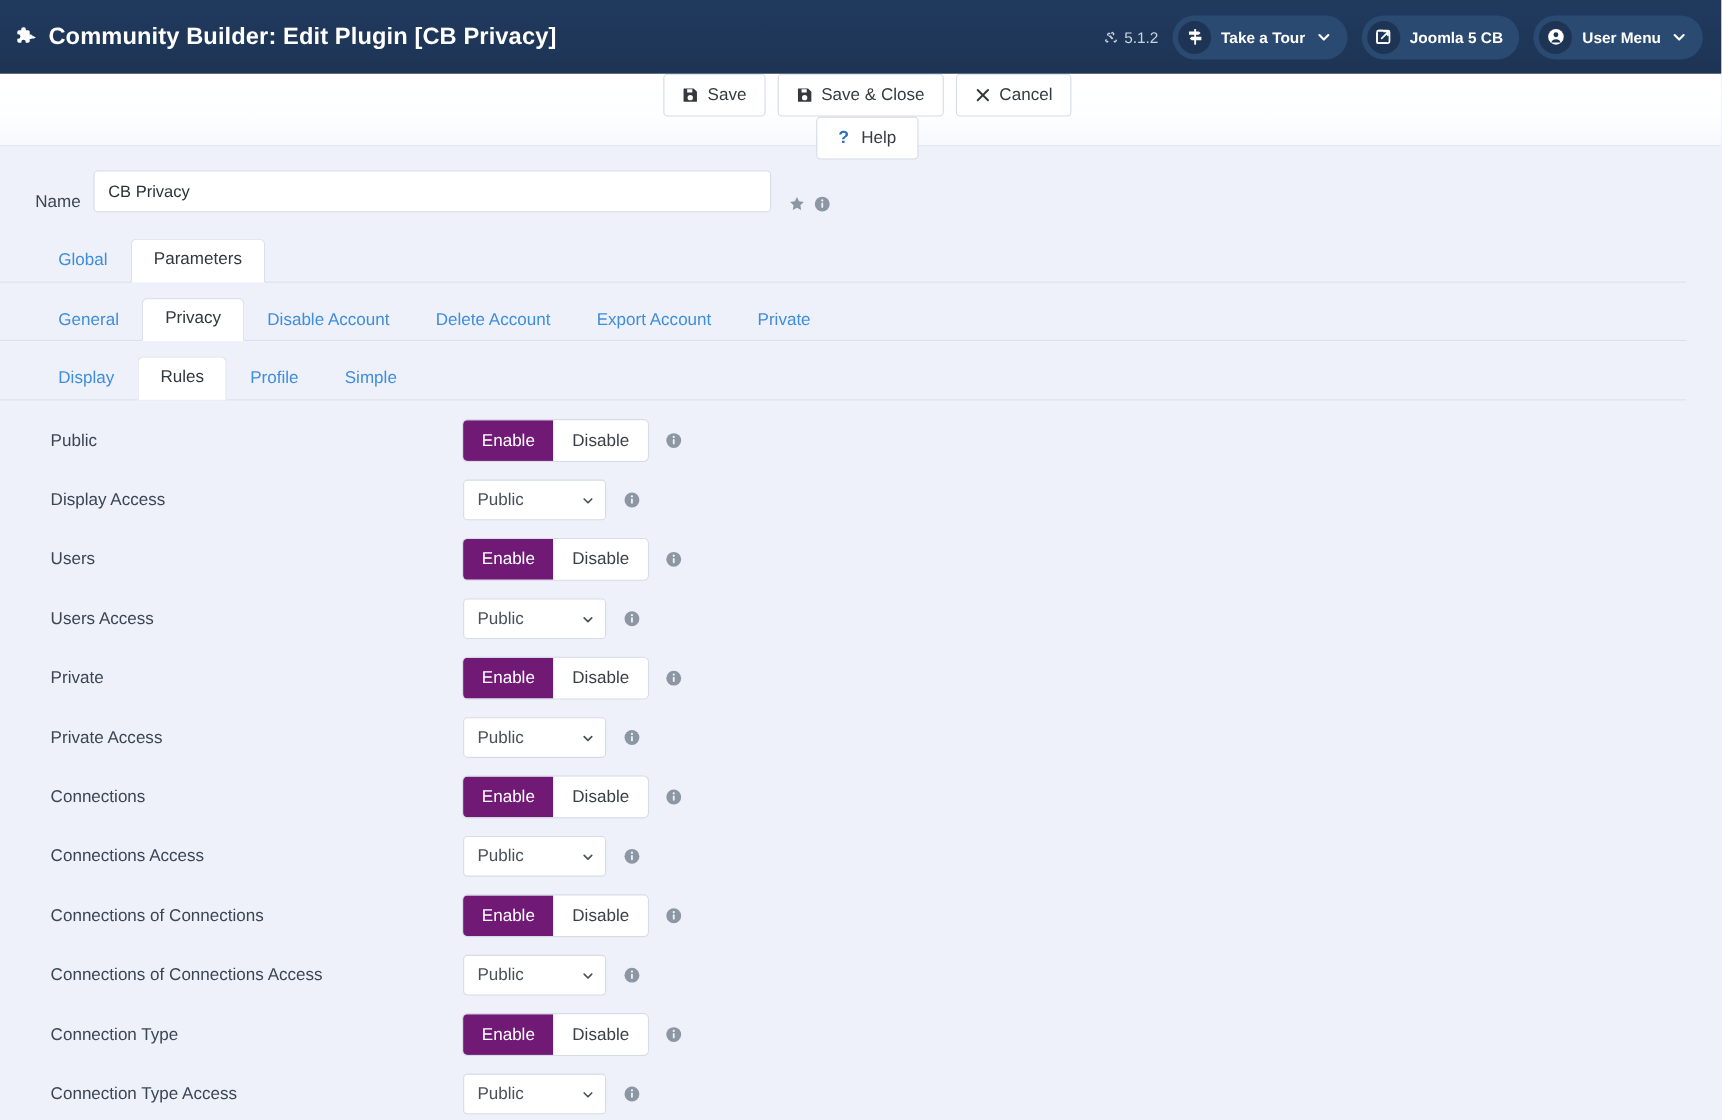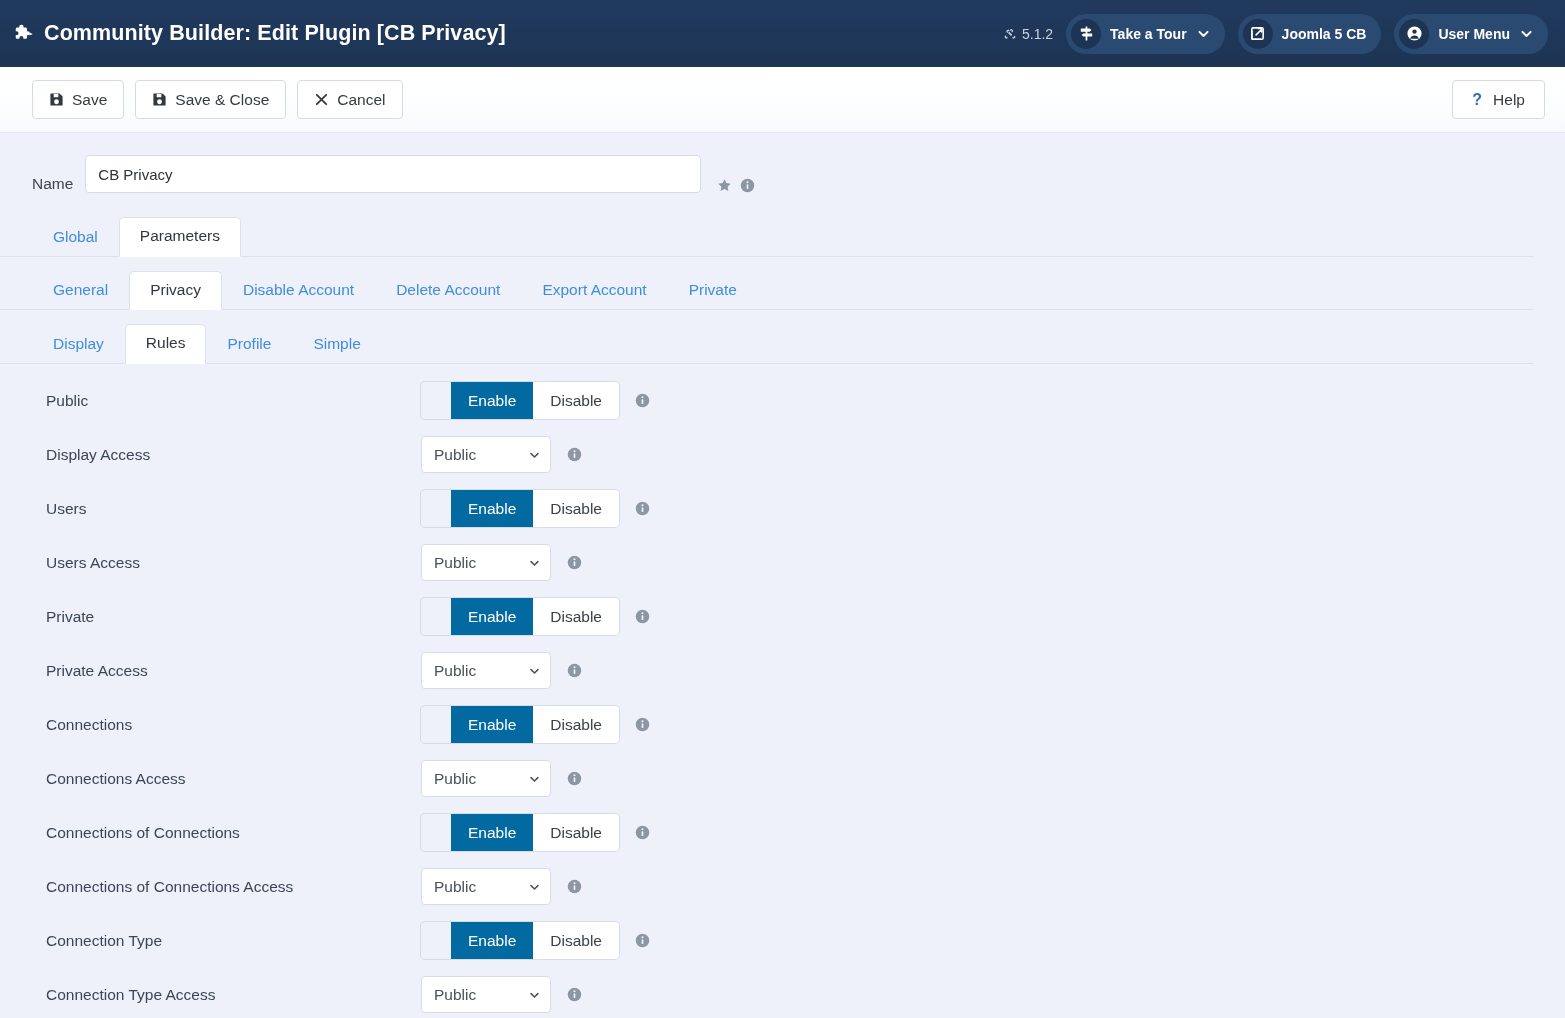--- a/index.html
+++ b/index.html
@@ -70,22 +70,24 @@
   .pill .chev { width: 13px; height: 13px; display:block; flex: none; margin-left: 1px; }
   .pill .ptext { line-height: 1; }
 
   
   .toolbar {
     height: 66px;
     background: #ffffff;
     background: linear-gradient(180deg,#ffffff 0%,#fdfeff 60%,#f6f8fc 100%);
     border-bottom: 1px solid #e3e8f0;
     display: flex;
+    align-items: center;
     justify-content: space-between;
     padding: 0 20px 0 32px;
+    flex-direction: column;
   }
   .tb-group { display: flex; align-items: center; gap: 11px; }
   .tb-btn {
     display: inline-flex; align-items: center; gap: 8px;
     height: 39px;
     padding: 0 16px;
     background: #ffffff;
     border: 1px solid #d5dbe4;
     border-radius: 4px;
     color: #363b41;
@@ -131,21 +133,21 @@
   
   .tabs {
     display: flex;
     align-items: flex-end;
     gap: 0;
     padding-left: 32px;
     border-bottom: 1px solid #dbe1ea;
     margin-right: 32px;
   }
   .tabs.l1 { margin-top: 24px; }
-  .tabs.l2 { margin-top: 14px; align-items: center; }
+  .tabs.l2 { margin-top: 14px; }
   .tabs.l3 { margin-top: 14px; }
   .tab {
     padding: 9px 20px 10px 20px;
     font-size: 15.5px;
     color: #3f8ddd;
     cursor: pointer;
     border: 1px solid transparent;
     border-bottom: none;
     border-radius: 5px 5px 0 0;
     margin-bottom: -1px;
@@ -186,23 +188,22 @@
   .btngrp button {
     height: 37px;
     border: 0;
     padding: 0 17px;
     font-size: 15.5px;
     font-family: "Liberation Sans", sans-serif;
     cursor: pointer;
     line-height: 37px;
   }
   .btngrp .on {
-    background: #0369a1;
+    background: #701a75;
     color: #ffffff;
-    margin-left: 30px;
   }
   .btngrp .off {
     background: #ffffff;
     color: #3b4048;
   }
 
   .selwrap { position: relative; display: inline-block; }
   .sel {
     width: 130px;
     height: 37px;

